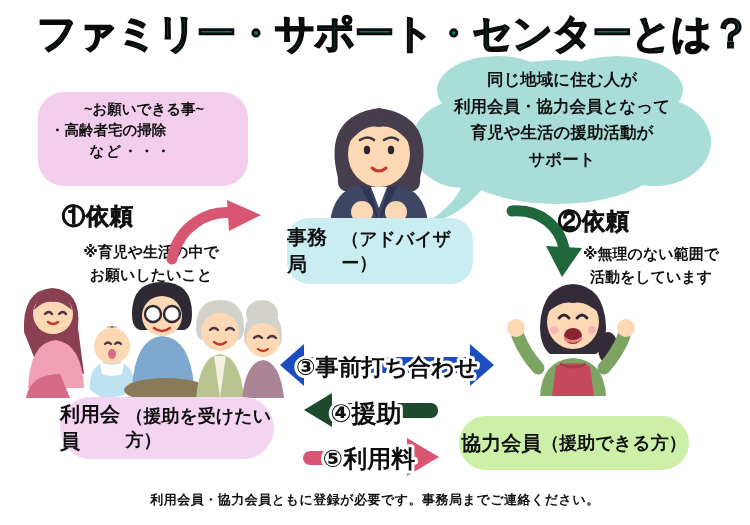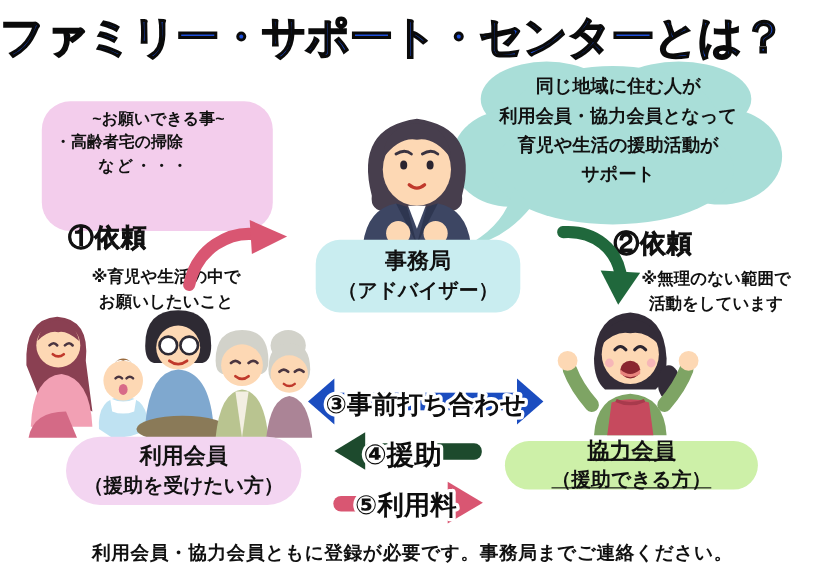--- a/index.html
+++ b/index.html
@@ -3,49 +3,49 @@
 <meta charset="utf-8">
 <style>
   html,body{margin:0;padding:0;}
   body{
     width:750px;height:525px;background:#ffffff;position:relative;overflow:hidden;
     font-family:"Liberation Sans","DejaVu Sans",sans-serif;color:#111;
   }
   .abs{position:absolute;}
   
   .title{
-    left:0;right:0;top:6px;text-align:left;
-    font-size:40px;font-weight:900;letter-spacing:-1px;color:#1d4ed8;
+    left:0;right:0;top:6px;text-align:right;
+    font-size:40px;font-weight:900;letter-spacing:-1px;color:#0f766e;
     -webkit-text-stroke:1.5px #0a0a0a;
   }
   
   .request-bubble{
-    left:38px;top:92px;width:210px;height:118px;background:#f3cdec;border-radius:26px;
+    left:38px;top:92px;width:210px;height:94px;background:#f3cdec;border-radius:26px;
     padding:7px 10px 6px 12px;box-sizing:border-box;font-weight:800;font-size:14.5px;line-height:1.45;
   }
   .request-bubble .head{text-align:center;}
   .request-bubble .etc{text-align:center;padding-right:26px;letter-spacing:2px;}
   
   .cloud-wrap{left:405px;top:48px;width:310px;height:178px;}
   .cloud-text{
     position:absolute;left:26px;top:18px;width:262px;text-align:center;
     font-weight:800;font-size:16.5px;line-height:1.62;
   }
   
   .office-svg{left:308px;top:82px;width:142px;height:140px;}
   
   .lbl{
-    border-radius:34px;display:flex;flex-direction:column;align-items:center;justify-content:center;
+    border-radius:34px;display:flex;flex-direction:row;align-items:center;justify-content:center;
     font-weight:800;line-height:1.35;
   }
   .lbl .nm{font-size:20px;}
   .lbl .ds{font-size:18px;}
   .office-lbl{left:287px;top:218px;width:186px;height:66px;background:#c9edf0;border-radius:22px;}
   .user-lbl{left:60px;top:397px;width:214px;height:62px;background:#f3d5f1;}
-  .helper-lbl{left:459px;top:401px;width:230px;height:44px;background:#cdf0a8;text-decoration:underline;}
+  .helper-lbl{left:459px;top:416px;width:230px;height:54px;background:#cdf0a8;}
   
   .step-label{font-weight:900;font-size:23px;letter-spacing:1px;font-family:Liberation Mono, monospace;-webkit-text-stroke:0.8px #111;}
   .s1-label{left:62px;top:201px;}
   .s2-label{left:558px;top:206px;}
   .note{font-weight:800;font-size:15px;line-height:1.5;text-align:center;}
   .s1-note{left:66px;top:241px;width:170px;}
   .s2-note{left:578px;top:243px;width:146px;}
   
   .s1-arrow{left:163px;top:199px;width:100px;height:66px;}
   .s2-arrow{left:502px;top:202px;width:82px;height:76px;}
@@ -53,21 +53,21 @@
   .s4-arrow{left:302px;top:391px;width:140px;height:38px;}
   .s5-arrow{left:299px;top:436px;width:142px;height:42px;}
   .arrow-text{
     font-family:"Liberation Sans","DejaVu Sans",sans-serif;
     font-weight:900;fill:#0d0d0d;stroke:#ffffff;paint-order:stroke;stroke-linejoin:round;
   }
   
   .family-svg{left:4px;top:270px;width:280px;height:130px;}
   .helper-svg{left:504px;top:276px;width:134px;height:120px;}
   
-  .footer{left:0;right:0;top:491px;text-align:center;font-size:17px;font-weight:600;letter-spacing:0.5px;}
+  .footer{left:0;right:0;top:491px;text-align:center;font-size:13px;font-weight:600;letter-spacing:0.5px;}
 </style>
 </head>
 <body>
 
 <div class="abs title">ファミリー・サポート・センターとは？</div>
 
 <div class="abs request-bubble">
   <div class="head">~お願いできる事~</div>
   <div>・高齢者宅の掃除</div>
   <div class="etc">など・・・</div>

